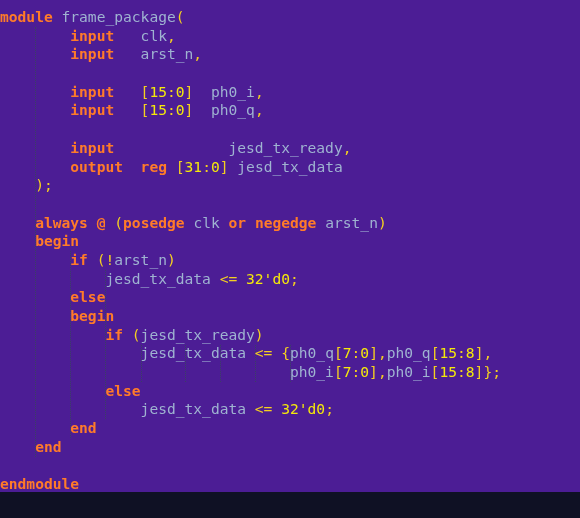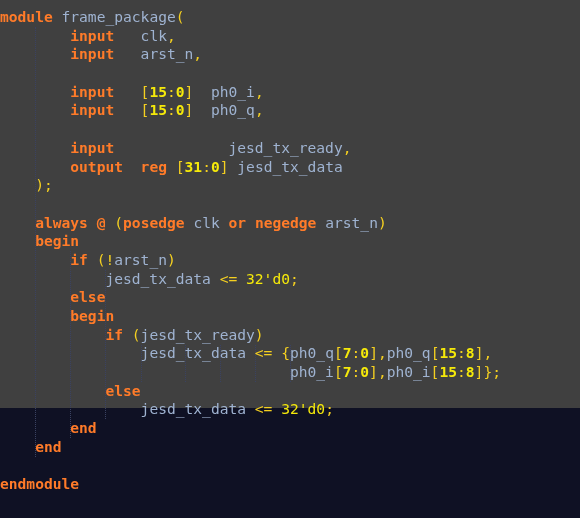--- a/index.html
+++ b/index.html
@@ -9,22 +9,22 @@
   }
   body {
     width: 580px;
     height: 518px;
     overflow: hidden;
     font-family: "DejaVu Sans Mono", "Liberation Mono", monospace;
   }
   #editor {
     position: relative;
     width: 580px;
-    height: 408px;
-    background: #404040;
+    height: 492px;
+    background: #4c1d95;
     padding: 0;
     box-sizing: border-box;
   }
   .code {
     position: relative;
     margin: 0;
     padding: 8px 0 0 0;
     font-family: "DejaVu Sans Mono", "Liberation Mono", monospace;
     font-size: 14.6px;
     line-height: 18.7px;
@@ -34,21 +34,21 @@
     z-index: 2;
   }
   .line {
     height: 18.7px;
     white-space: pre;
   }
   
   .kw    { color: #ff7b29; font-weight: bold; }
   .id    { color: #9fb3d1; }
   .punc  { color: #f5d020; }
-  .num   { color: #f5e90a; font-weight: bold; }
+  .num   { color: #f5e90a; font-weight: normal; }
   .op    { color: #f5d020; }
   .lit   { color: #f5e90a; font-weight: normal; }
   
   #guides {
     position: absolute;
     left: 0; top: 0;
     width: 580px; height: 518px;
     z-index: 1;
     pointer-events: none;
   }

